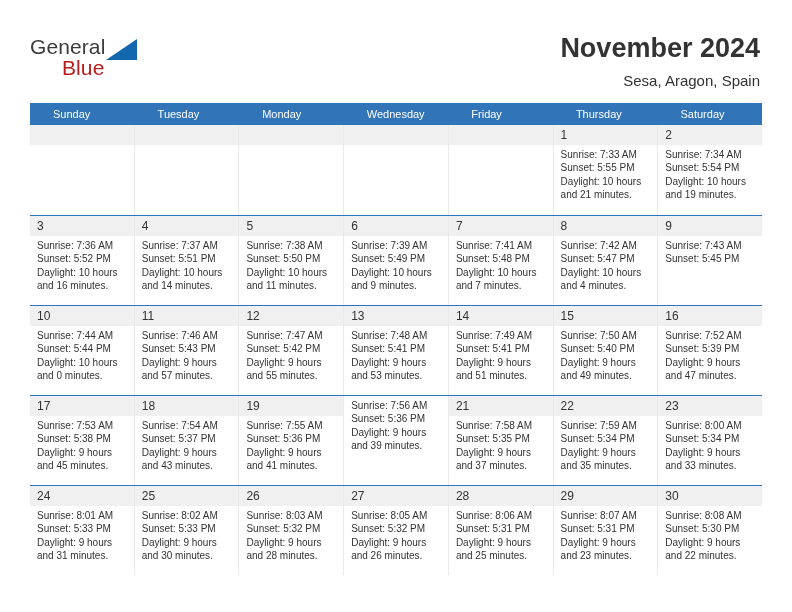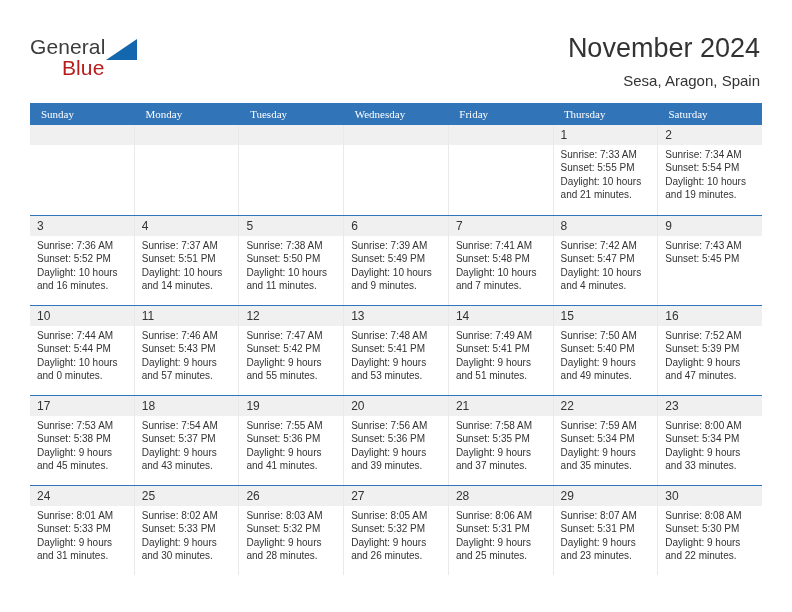--- a/index.html
+++ b/index.html
@@ -63,21 +63,21 @@
   .title-block {
     position: absolute;
     right: 32px;
     top: 32px;
     text-align: right;
   }
   .cal-title {
     font-size: 27px;
     color: #333333;
     line-height: 33px;
-    font-weight: normal;
+    font-weight: bold;
     margin: 0;
   }
   .cal-subtitle {
     font-size: 15px;
     color: #333333;
     line-height: 20px;
     margin-top: 6px;
   }
 
   
@@ -90,24 +90,23 @@
   .weekday-row {
     display: flex;
     background: #3174b8;
     height: 22px;
   }
   .weekday {
     flex: 1 1 0;
     color: #ffffff;
     font-size: 11px;
     line-height: 22px;
-    padding-left: 11px;
+    padding-left: 23px;
     white-space: nowrap;
     overflow: hidden;
-    font-family: Liberation Serif, serif;
   }
   .week-row {
     display: flex;
     height: 90px;
     border-top: 1px solid #3174b8;
   }
   .week-row.first { border-top: none; }
   .day-cell {
     flex: 1 1 0;
     position: relative;
@@ -147,22 +146,22 @@
     </div>
     <div class="title-block">
       <div class="cal-title">November 2024</div>
       <div class="cal-subtitle">Sesa, Aragon, Spain</div>
     </div>
   </div>
 
   <div class="calendar">
     <div class="weekday-row" id="weekday-row">
         <div class="weekday">Sunday</div>
+        <div class="weekday">Tuesday</div>
         <div class="weekday">Monday</div>
-        <div class="weekday">Tuesday</div>
         <div class="weekday">Wednesday</div>
         <div class="weekday">Friday</div>
         <div class="weekday">Thursday</div>
         <div class="weekday">Saturday</div>
       </div>
     <div id="weeks-container">
         <div class="week-row first">
           <div class="day-cell empty">
             <div class="day-number"></div>
           </div>
@@ -329,21 +328,20 @@
           </div>
           <div class="day-cell">
             <div class="day-number">19</div>
             <div class="day-info">
               <div>Sunrise: 7:55 AM</div>
               <div>Sunset: 5:36 PM</div>
               <div class="wrap">Daylight: 9 hours and 41 minutes.</div>
             </div>
           </div>
           <div class="day-cell">
-            <div class="day-number">20</div>
             <div class="day-info">
               <div>Sunrise: 7:56 AM</div>
               <div>Sunset: 5:36 PM</div>
               <div class="wrap">Daylight: 9 hours and 39 minutes.</div>
             </div>
           </div>
           <div class="day-cell">
             <div class="day-number">21</div>
             <div class="day-info">
               <div>Sunrise: 7:58 AM</div>

